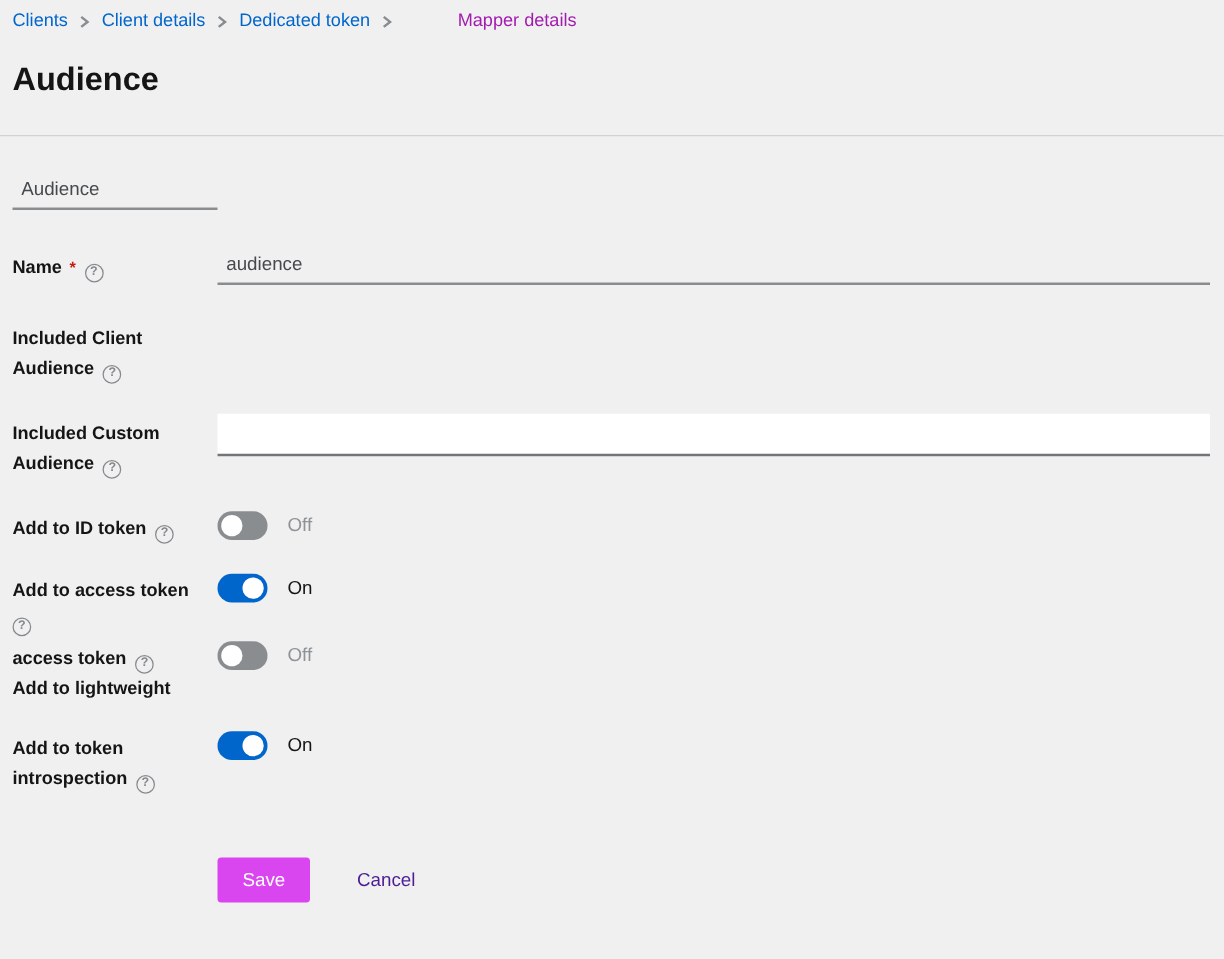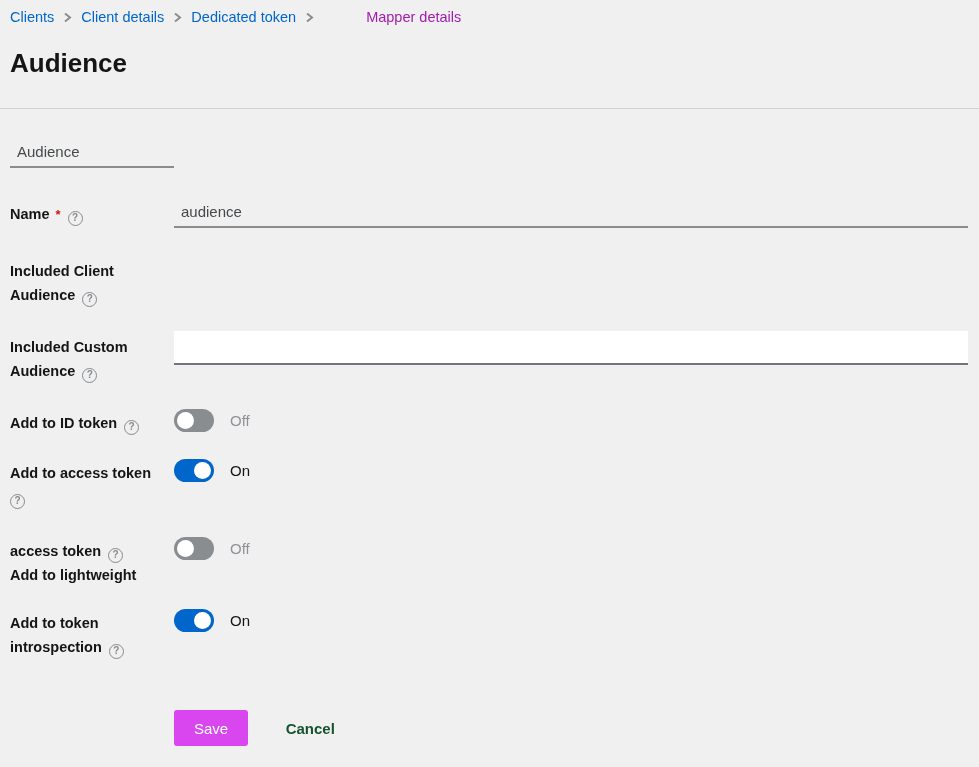--- a/index.html
+++ b/index.html
@@ -28,21 +28,21 @@
   .form { padding:29px 11px 0 10px; }
   .form-row { display:grid; grid-template-columns:164px 1fr; align-items:start; }
   .form-label { font-weight:bold; font-size:14.5px; line-height:24px; padding-top:4px; color:#151515; }
   .lbl-line { display:block; }
 
   .row-mapper-type   { margin-bottom:30px; }
   .row-name          { margin-bottom:27px; }
   .row-client-aud    { margin-bottom:24px; }
   .row-custom-aud    { margin-bottom:24px; }
   .row-id-token      { margin-bottom:22px; }
-  .row-access-token  { margin-bottom:26px; }
+  .row-access-token  { margin-bottom:2px; }
   .row-lightweight   { margin-bottom:20px; }
   .row-introspection { margin-bottom:51px; }
 
   .help-icon {
     display:inline-flex; align-items:center; justify-content:center;
     width:15px; height:15px; border-radius:50%;
     border:1px solid #868a8e; color:#868a8e;
     font-size:10px; font-weight:bold; line-height:1;
     margin-left:7px; vertical-align:-2px; cursor:pointer;
   }
@@ -96,21 +96,21 @@
   .state-on  { color:#151515; }
 
   
   .btn-save {
     background:#d946ef; color:#ffffff;
     border:0; border-radius:3px;
     height:36px; padding:0 20px;
     font:15px "Liberation Sans", sans-serif;
     cursor:pointer;
   }
-  .btn-cancel { margin-left:33px; color:#14532d; font-size:15px; text-decoration:none; cursor:pointer;font-weight:bold; }
+  .btn-cancel { margin-left:33px; color:#4c1d95; font-size:15px; text-decoration:none; cursor:pointer; }
 </style>
 </head>
 <body>
 
 <nav class="breadcrumb">
   <a class="crumb-link">Clients</a>
   <span class="crumb-sep">
     <svg width="9" height="11" viewBox="0 0 9 11">
         <path d="M2 1.5 L7 5.5 L2 9.5" fill="none" stroke="#8a8d90" stroke-width="2"></path>
       </svg>

